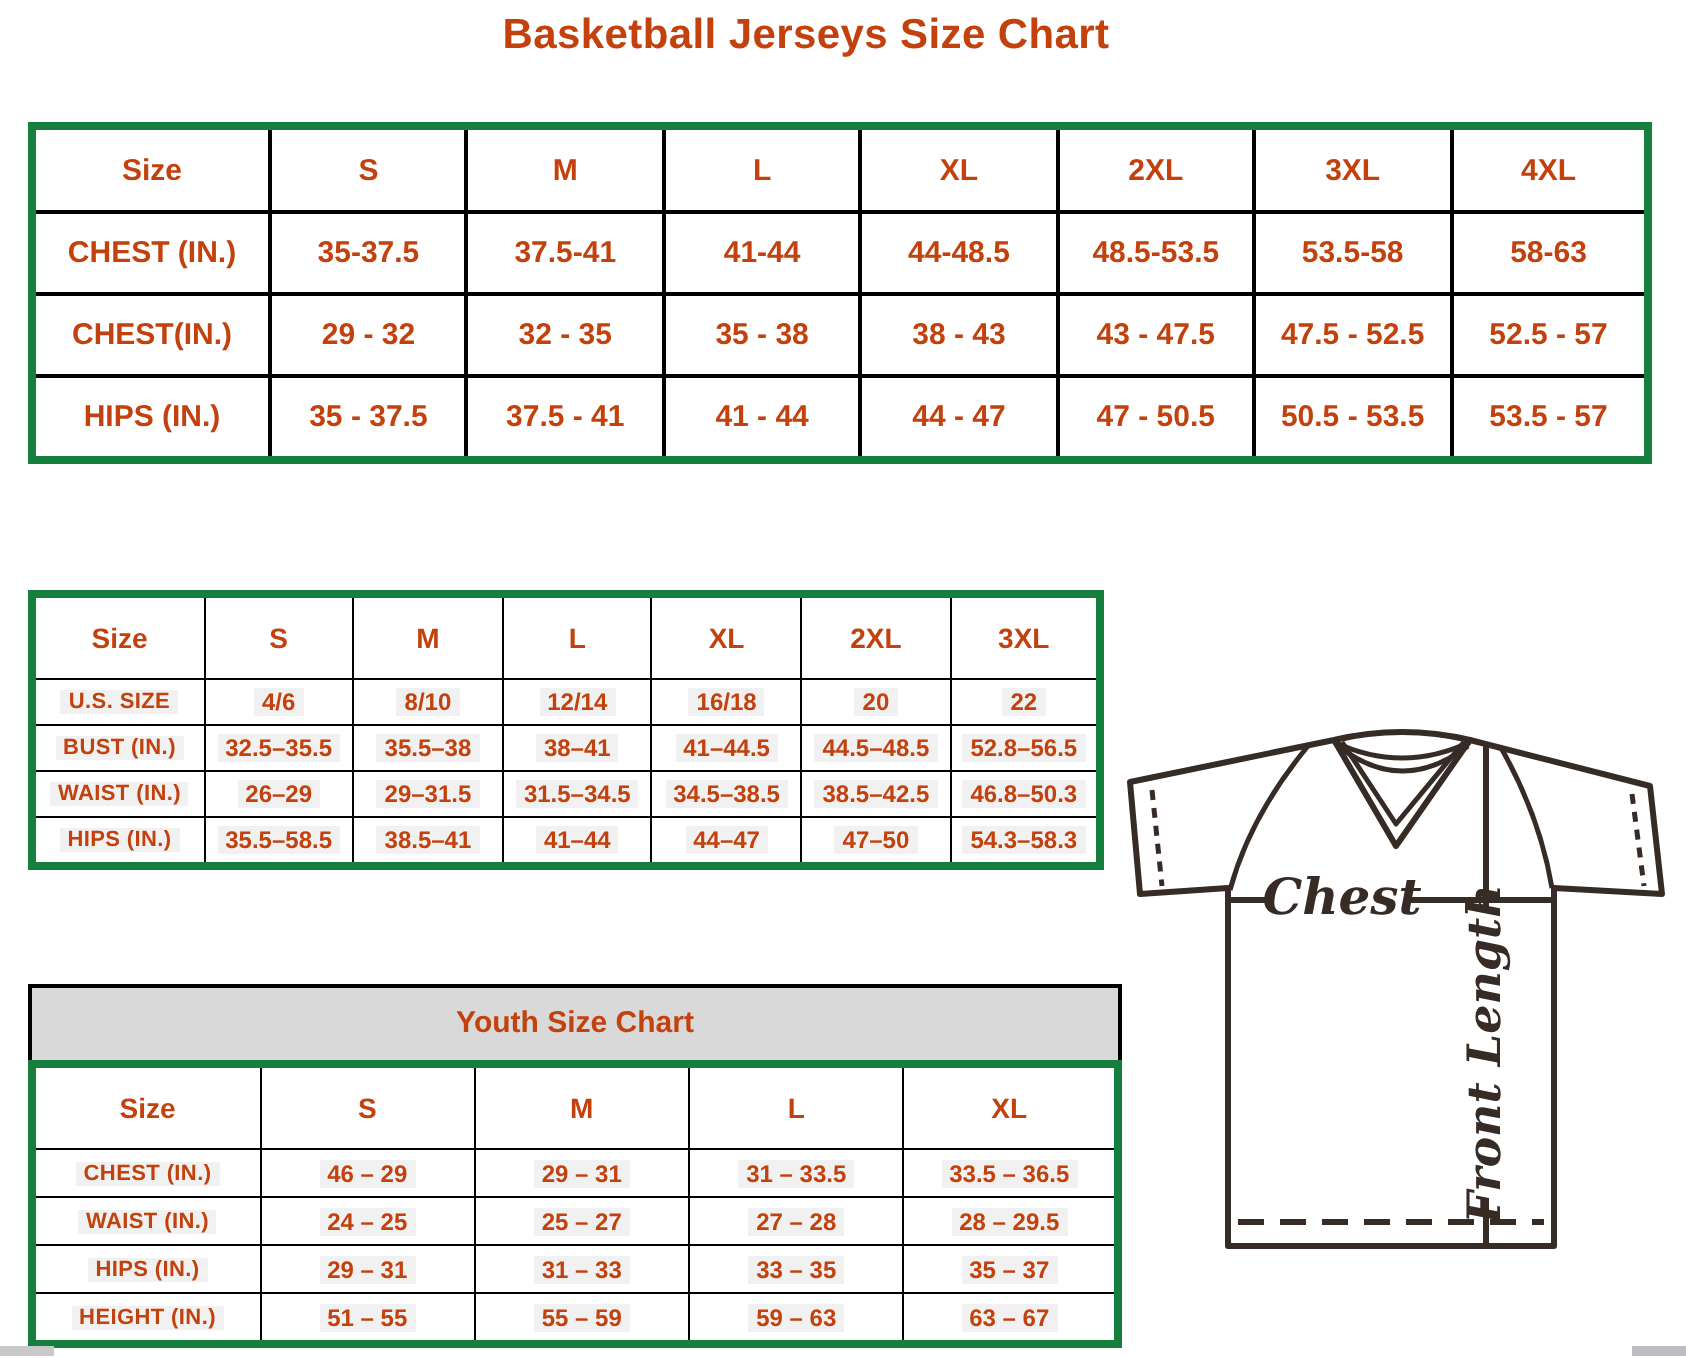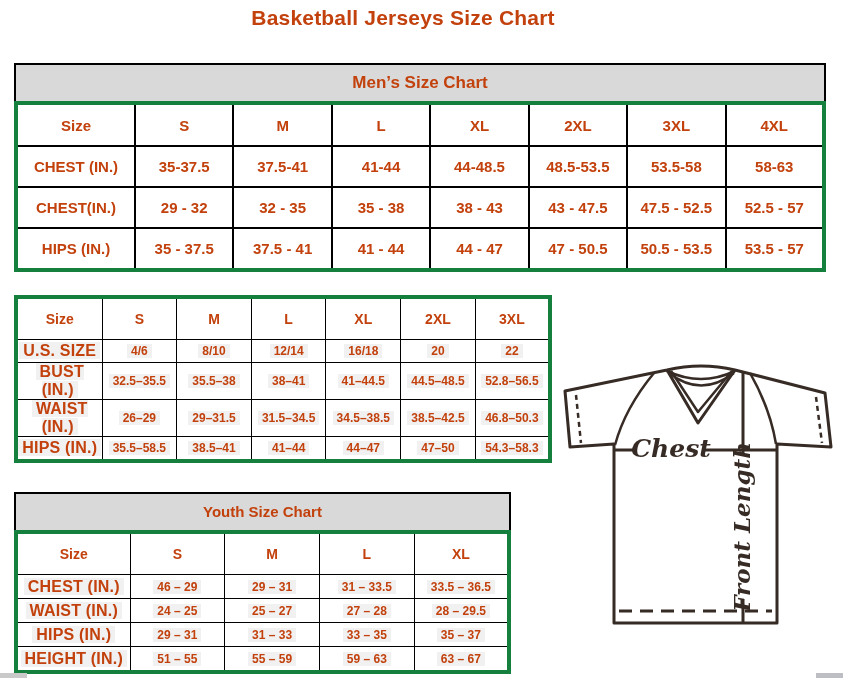--- a/index.html
+++ b/index.html
@@ -3,58 +3,57 @@
 <meta charset="utf-8">
 <style>
   html,body{margin:0;padding:0;background:#fff;}
   .page{position:relative;width:843px;height:679px;background:#fff;overflow:hidden;
         font-family:"Liberation Sans",sans-serif;color:#c2410c;}
   .page-title{position:absolute;top:6px;left:0;width:806px;margin:0;text-align:center;
         font-size:21px;font-weight:bold;letter-spacing:0.2px;}
   .size-table{position:absolute;}
   .mens{left:14px;top:63px;width:812px;}
   .womens{left:14px;top:297px;width:538px;}
-  .youth{left:14px;top:492px;width:497px;}
+  .youth{left:14px;top:492px;width:547px;}
   .tbl-title{border:2px solid #000;background:var(--header-bg,#d9d9d9);
         font-weight:bold;text-align:center;height:36px;line-height:36px;}
   .mens .tbl-title{font-size:17px;}
   .womens .tbl-title,.youth .tbl-title{font-size:15px;}
   table{border-collapse:collapse;width:100%;margin-top:-2px;table-layout:fixed;
         border:4px solid #15803d;}
   th,td{border:1px solid #000;text-align:center;font-weight:bold;padding:0;
         font-family:"Liberation Sans",sans-serif;}
   .mens th,.mens td{border-width:2px;}
   .mens colgroup col:first-child{width:119px;}
   .womens colgroup col:first-child{width:86px;}
   .youth colgroup col:first-child{width:114px;}
   .mens thead th{height:40px;font-size:15px;}
   .mens tbody td{height:39px;font-size:15px;}
   .womens thead th,.youth thead th{height:40px;font-size:14px;}
   .womens tbody td{height:22px;font-size:12px;}
   .youth tbody td{height:23px;font-size:12px;}
-  .womens tbody td.rowlabel,.youth tbody td.rowlabel{font-size:16px;letter-spacing:0.2px;}
+  .womens tbody td.rowlabel,.youth tbody td.rowlabel{font-size:11px;letter-spacing:0.2px;}
   .hl{background:#f1f1f1;padding:0 4px;}
   .jersey{position:absolute;left:553px;top:360px;width:290px;height:320px;}
   .jersey path,.jersey line{stroke:var(--outline,#372b25);fill:none;stroke-linejoin:round;stroke-linecap:butt;}
   .jersey .fillwhite{fill:#fff;}
   .jersey text{fill:var(--outline,#372b25);stroke:none;
         font-family:"DejaVu Serif",serif;font-style:italic;font-weight:bold;}
   .scroll-frag{position:absolute;height:5px;bottom:1px;}
   .scroll-frag.left{left:0;width:27px;background:#c9c9c9;}
   .scroll-frag.right{right:0;width:27px;background:#bdbdc4;}
 </style>
 </head>
 <body>
 
 <div class="page" style="--header-bg: #d9d9d9; --outline: #372b25;">
 
   <h1 class="page-title">Basketball Jerseys Size Chart</h1>
 
   <div class="size-table mens">
-      <div class="tbl-title">Men’s Size Chart</div>
       <table>
         <colgroup>
           <col>
           <col>
           <col>
           <col>
           <col>
           <col>
           <col>
           <col>

